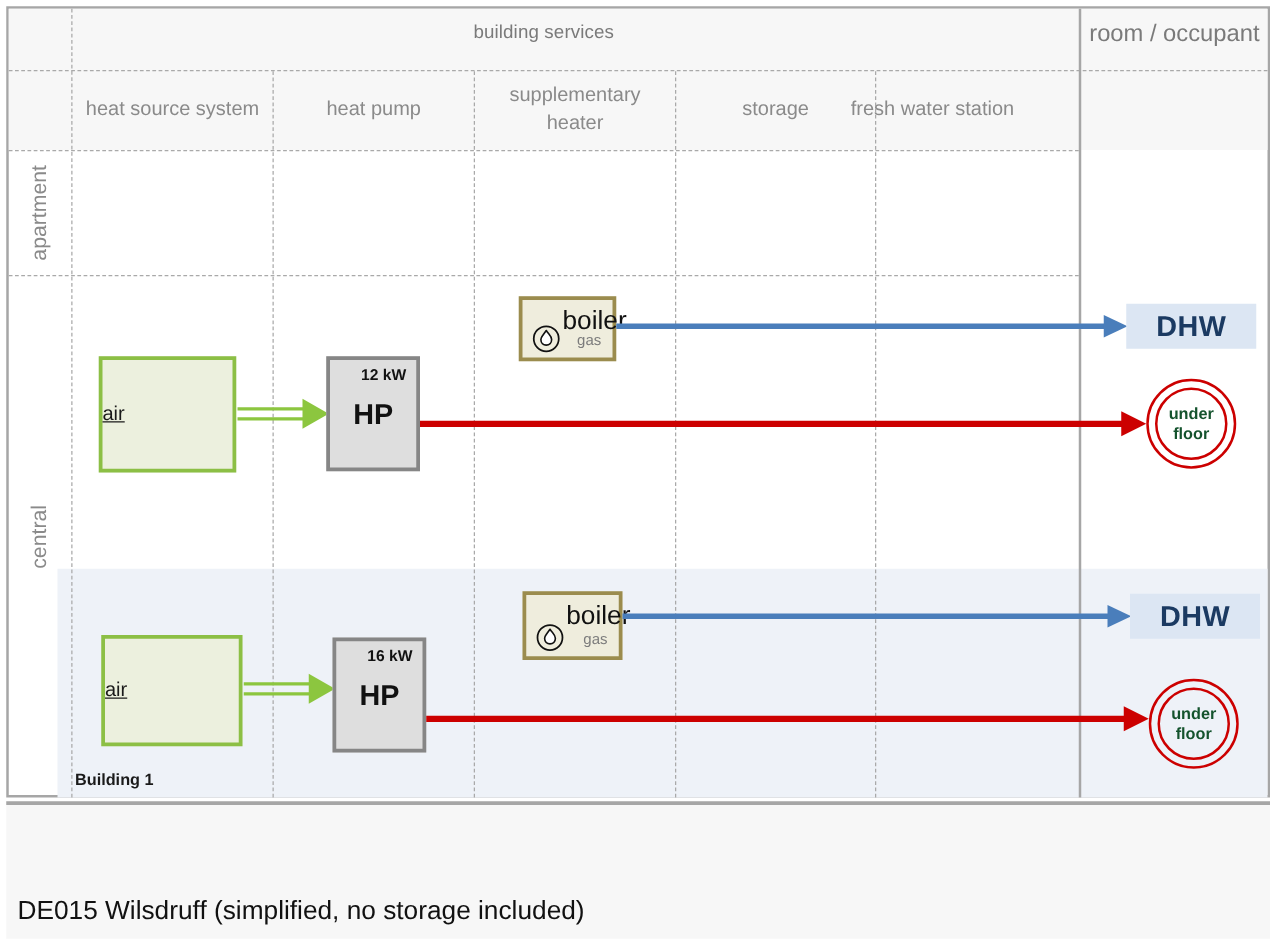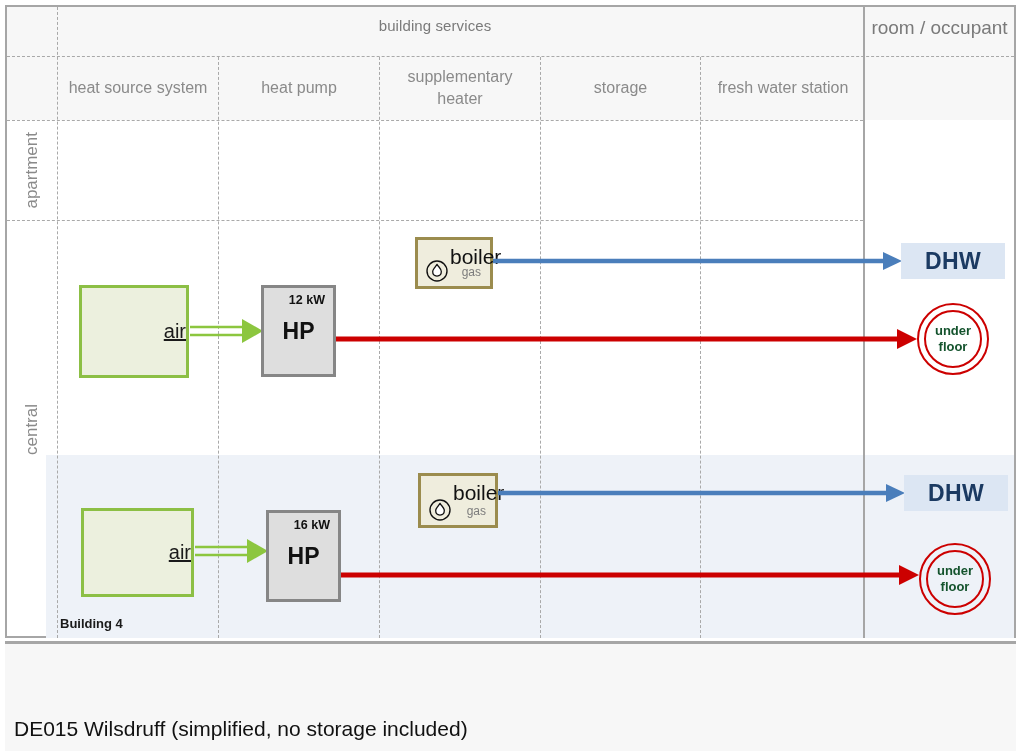--- a/index.html
+++ b/index.html
@@ -156,22 +156,22 @@
   }
 
   
   .node-air {
     position: absolute;
     border: 3px solid #8cbf45;
     background: #ecf0de;
     box-sizing: border-box;
     display: flex;
     align-items: center;
-    justify-content: flex-end;
-    font-size: 20px;
+    justify-content: flex-start;
+    font-size: 16px;
     color: #1a1a1a;
     text-decoration: underline;
   }
 
   
   .node-hp {
     position: absolute;
     border: 3px solid #868686;
     background: #dedede;
     box-sizing: border-box;
@@ -296,24 +296,24 @@
   <div class="hdr-bg"></div>
 
   <div class="hdr-top">building services</div>
 
   <div class="hdr-right">room / occupant</div>
 
   <div class="hdr-sub" style="left:58px;  width:160px;">heat source system</div>
   <div class="hdr-sub" style="left:219px; width:160px;">heat pump</div>
   <div class="hdr-sub" style="left:380px; width:160px;">supplementary heater</div>
   <div class="hdr-sub" style="left:541px; width:159px;">storage</div>
-  <div class="hdr-sub" style="left:702px; width:162px;">fresh water station</div>
+  <div class="hdr-sub" style="left:665px; width:162px;">fresh water station</div>
 
   <div class="band band-2">
-    <div class="band-tag">Building 4</div>
+    <div class="band-tag">Building 1</div>
   </div>
 
   <div class="hline" style="top:56px;"></div>
   <div class="hline-short" style="top:120px;"></div>
   <div class="hline-short" style="top:220px;"></div>
 
   <div class="vline-hdr" style="left:57px;  height:631px;"></div>
   <div class="vline" style="left:218px; height:581px;"></div>
   <div class="vline" style="left:379px; height:581px;"></div>
   <div class="vline" style="left:540px; height:581px;"></div>

